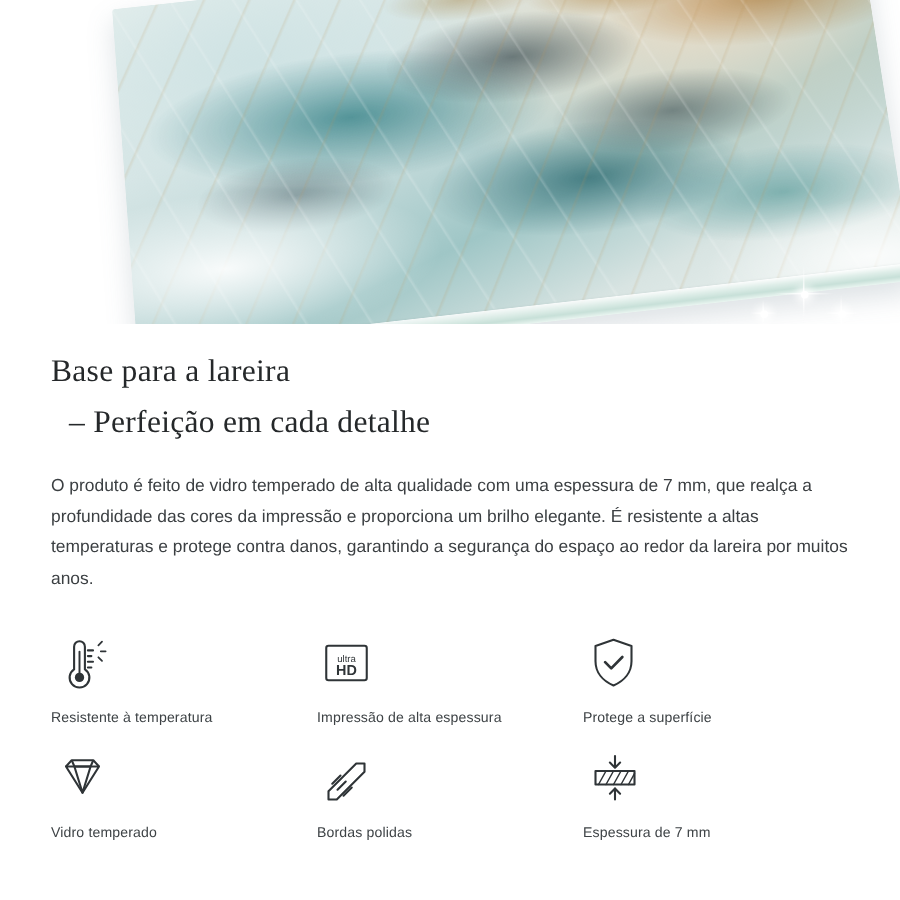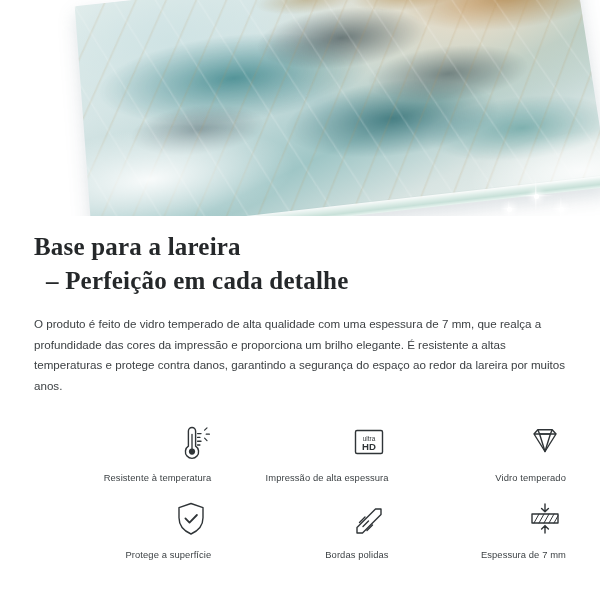--- a/index.html
+++ b/index.html
@@ -128,24 +128,24 @@
   .sp1 { left: 516px; top: 176px; width: 40px; height: 40px; }
   .sp2 { left: 548px; top: 196px; width: 26px; height: 26px; }
   .sp3 { left: 500px; top: 200px; width: 18px; height: 18px; }
 
   
   .content {
     padding: 0 34px;
   }
   .headline {
     font-family: "Liberation Serif", serif;
-    font-size: 25px;
+    font-size: 21px;
     line-height: 34px;
     color: #25282a;
-    font-weight: 700;
+    font-weight: 400;
     margin: 14px 0 0 0;
     letter-spacing: .2px;
   }
   .headline .line2 {
     display: block;
     margin-left: 12px;
   }
   .body-text {
     margin: 16px 0 0 0;
     font-size: 11.6px;
@@ -157,36 +157,35 @@
   
   .features {
     margin-top: 24px;
     display: grid;
     grid-template-columns: repeat(3, 1fr);
     grid-row-gap: 14px;
   }
   .feature {
     display: flex;
     flex-direction: column;
-    align-items: flex-end;
+    align-items: flex-start;
     justify-content: flex-start;
     text-align: center;
   }
   .feature .ic {
     height: 44px;
     display: flex;
     align-items: center;
     justify-content: center;
   }
   .feature .cap {
     margin-top: 8px;
     font-size: 9.4px;
     color: #3d4245;
     letter-spacing: .1px;
-    margin-left: 44px;
   }
   svg { display: block; }
 </style>
 </head>
 <body>
 
 <div class="page">
 
   <div class="hero">
     <div class="hero-art">
@@ -245,42 +244,42 @@
             <rect x="6.5" y="8.5" width="27" height="23" rx="1.5"></rect>
             <text x="20" y="19" font-family="Liberation Sans, sans-serif" font-size="6.4" fill="#2f3437" stroke="none" text-anchor="middle">ultra</text>
             <text x="20" y="28" font-family="Liberation Sans, sans-serif" font-size="9.6" font-weight="bold" fill="#2f3437" stroke="none" text-anchor="middle">HD</text>
           </svg>
         </span>
         <span class="cap">Impressão de alta espessura</span>
       </div>
 
       <div class="feature">
         <span class="ic">
+          <svg width="40" height="42" viewBox="0 0 40 42" fill="none" stroke="#2f3437" stroke-width="1.4" stroke-linecap="round" stroke-linejoin="round">
+            <path d="M20 5.5l12 4.1v10.2c0 7.6-5 13.2-12 16.2-7-3-12-8.6-12-16.2V9.6l12-4.1z"></path>
+            <path d="M14.4 20.4l4.1 4.2 7.4-7.6" stroke-width="1.8"></path>
+          </svg>
+        </span>
+        <span class="cap">Protege a superfície</span>
+      </div>
+
+      <div class="feature">
+        <span class="ic">
           <svg width="42" height="38" viewBox="0 0 42 38" fill="none" stroke="#2f3437" stroke-width="1.4" stroke-linejoin="round">
             <path d="M10 11h22l-11 17.5L10 11z"></path>
             <path d="M10 11l3.8-4.2h14.4L32 11"></path>
             <path d="M13.8 6.8L15.6 11l5.4 17.5L26.4 11l1.8-4.2"></path>
             <path d="M15.6 11h10.8"></path>
           </svg>
         </span>
         <span class="cap">Vidro temperado</span>
       </div>
 
       <div class="feature">
         <span class="ic">
-          <svg width="40" height="42" viewBox="0 0 40 42" fill="none" stroke="#2f3437" stroke-width="1.4" stroke-linecap="round" stroke-linejoin="round">
-            <path d="M20 5.5l12 4.1v10.2c0 7.6-5 13.2-12 16.2-7-3-12-8.6-12-16.2V9.6l12-4.1z"></path>
-            <path d="M14.4 20.4l4.1 4.2 7.4-7.6" stroke-width="1.8"></path>
-          </svg>
-        </span>
-        <span class="cap">Protege a superfície</span>
-      </div>
-
-      <div class="feature">
-        <span class="ic">
           <svg width="40" height="36" viewBox="0 0 40 36" fill="none" stroke="#2f3437" stroke-width="1.4" stroke-linecap="round" stroke-linejoin="round">
             <path d="M8 26.5L26.5 8h5.5v5.5L13.5 32H8v-5.5z"></path>
             <path d="M14 25.5l5.5-5.5M18 29.5l5.5-5.5M10.5 21.5L16 16"></path>
           </svg>
         </span>
         <span class="cap">Bordas polidas</span>
       </div>
 
       <div class="feature">
         <span class="ic">

